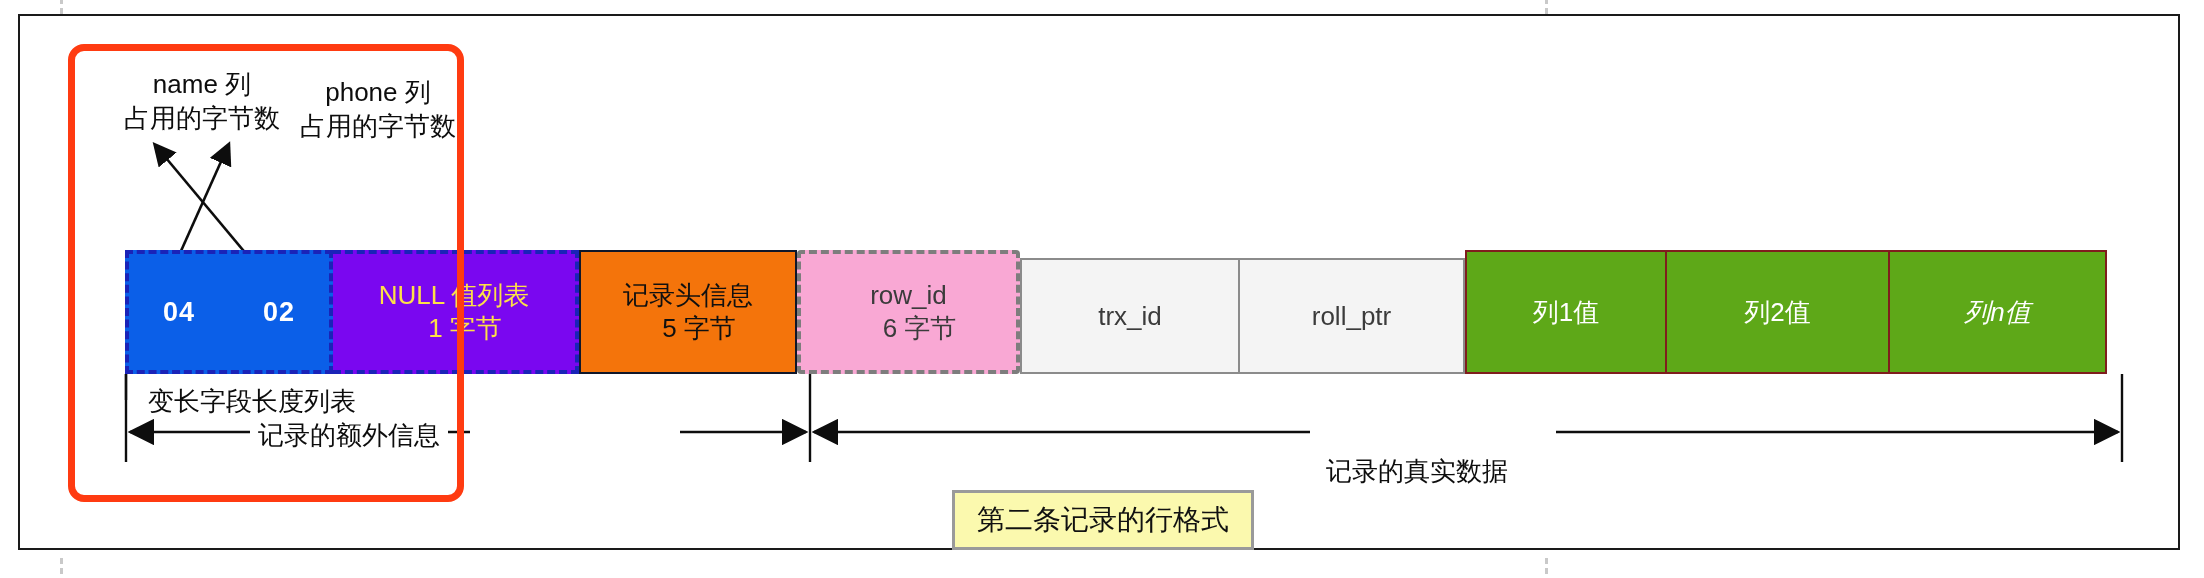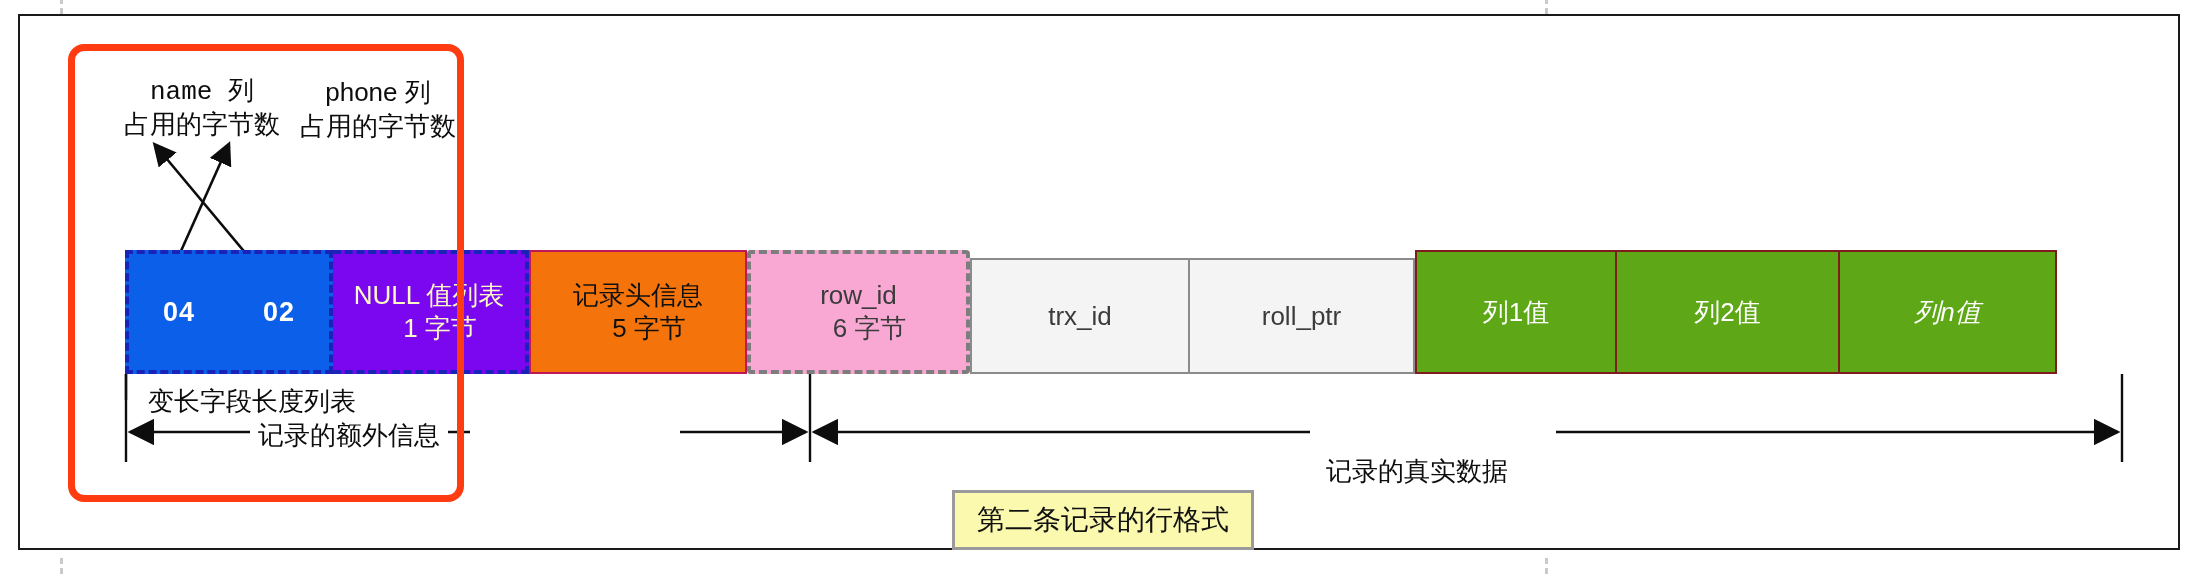--- a/index.html
+++ b/index.html
@@ -56,21 +56,21 @@
 
   
   .callout {
     position: absolute;
     text-align: center;
     font-size: 26px;
     line-height: 1.30;
     color: #0d0d0d;
     white-space: pre-line;
   }
-  #callout-name  { left: 92px;  top: 76px;  width: 220px; font-family: Liberation Mono, monospace; }
+  #callout-name  { left: 92px;  top: 68px;  width: 220px; }
   #callout-phone { left: 268px; top: 76px;  width: 220px; }
 
   
   #row-bar {
     position: absolute;
     left: 125px;
     top: 250px;
     height: 124px;
     display: flex;
     align-items: stretch;
@@ -97,30 +97,30 @@
   }
   .seg-varlen .bytes-row {
     display: flex;
     width: 100%;
     justify-content: space-around;
     font-size: 27px;
     font-weight: 600;
     letter-spacing: 1px;
   }
   .seg-null {
-    width: 196px;
+    width: 246px;
     background: #7a07f0;
     border: 4px dashed #1a23b8;
     border-left: none;
-    color: #fef9c3;
+    color: #fde047;
   }
   .seg-header {
     width: 218px;
     background: #f4740b;
-    border: 2px solid #be185d;
+    border: 2px solid #0f172a;
     color: #101010;
   }
   .seg-rowid {
     width: 223px;
     background: #f9a8d4;
     border: 4px dashed #7d7d7d;
     border-radius: 4px;
     color: #3b3b3b;
   }
   .seg-plain {

